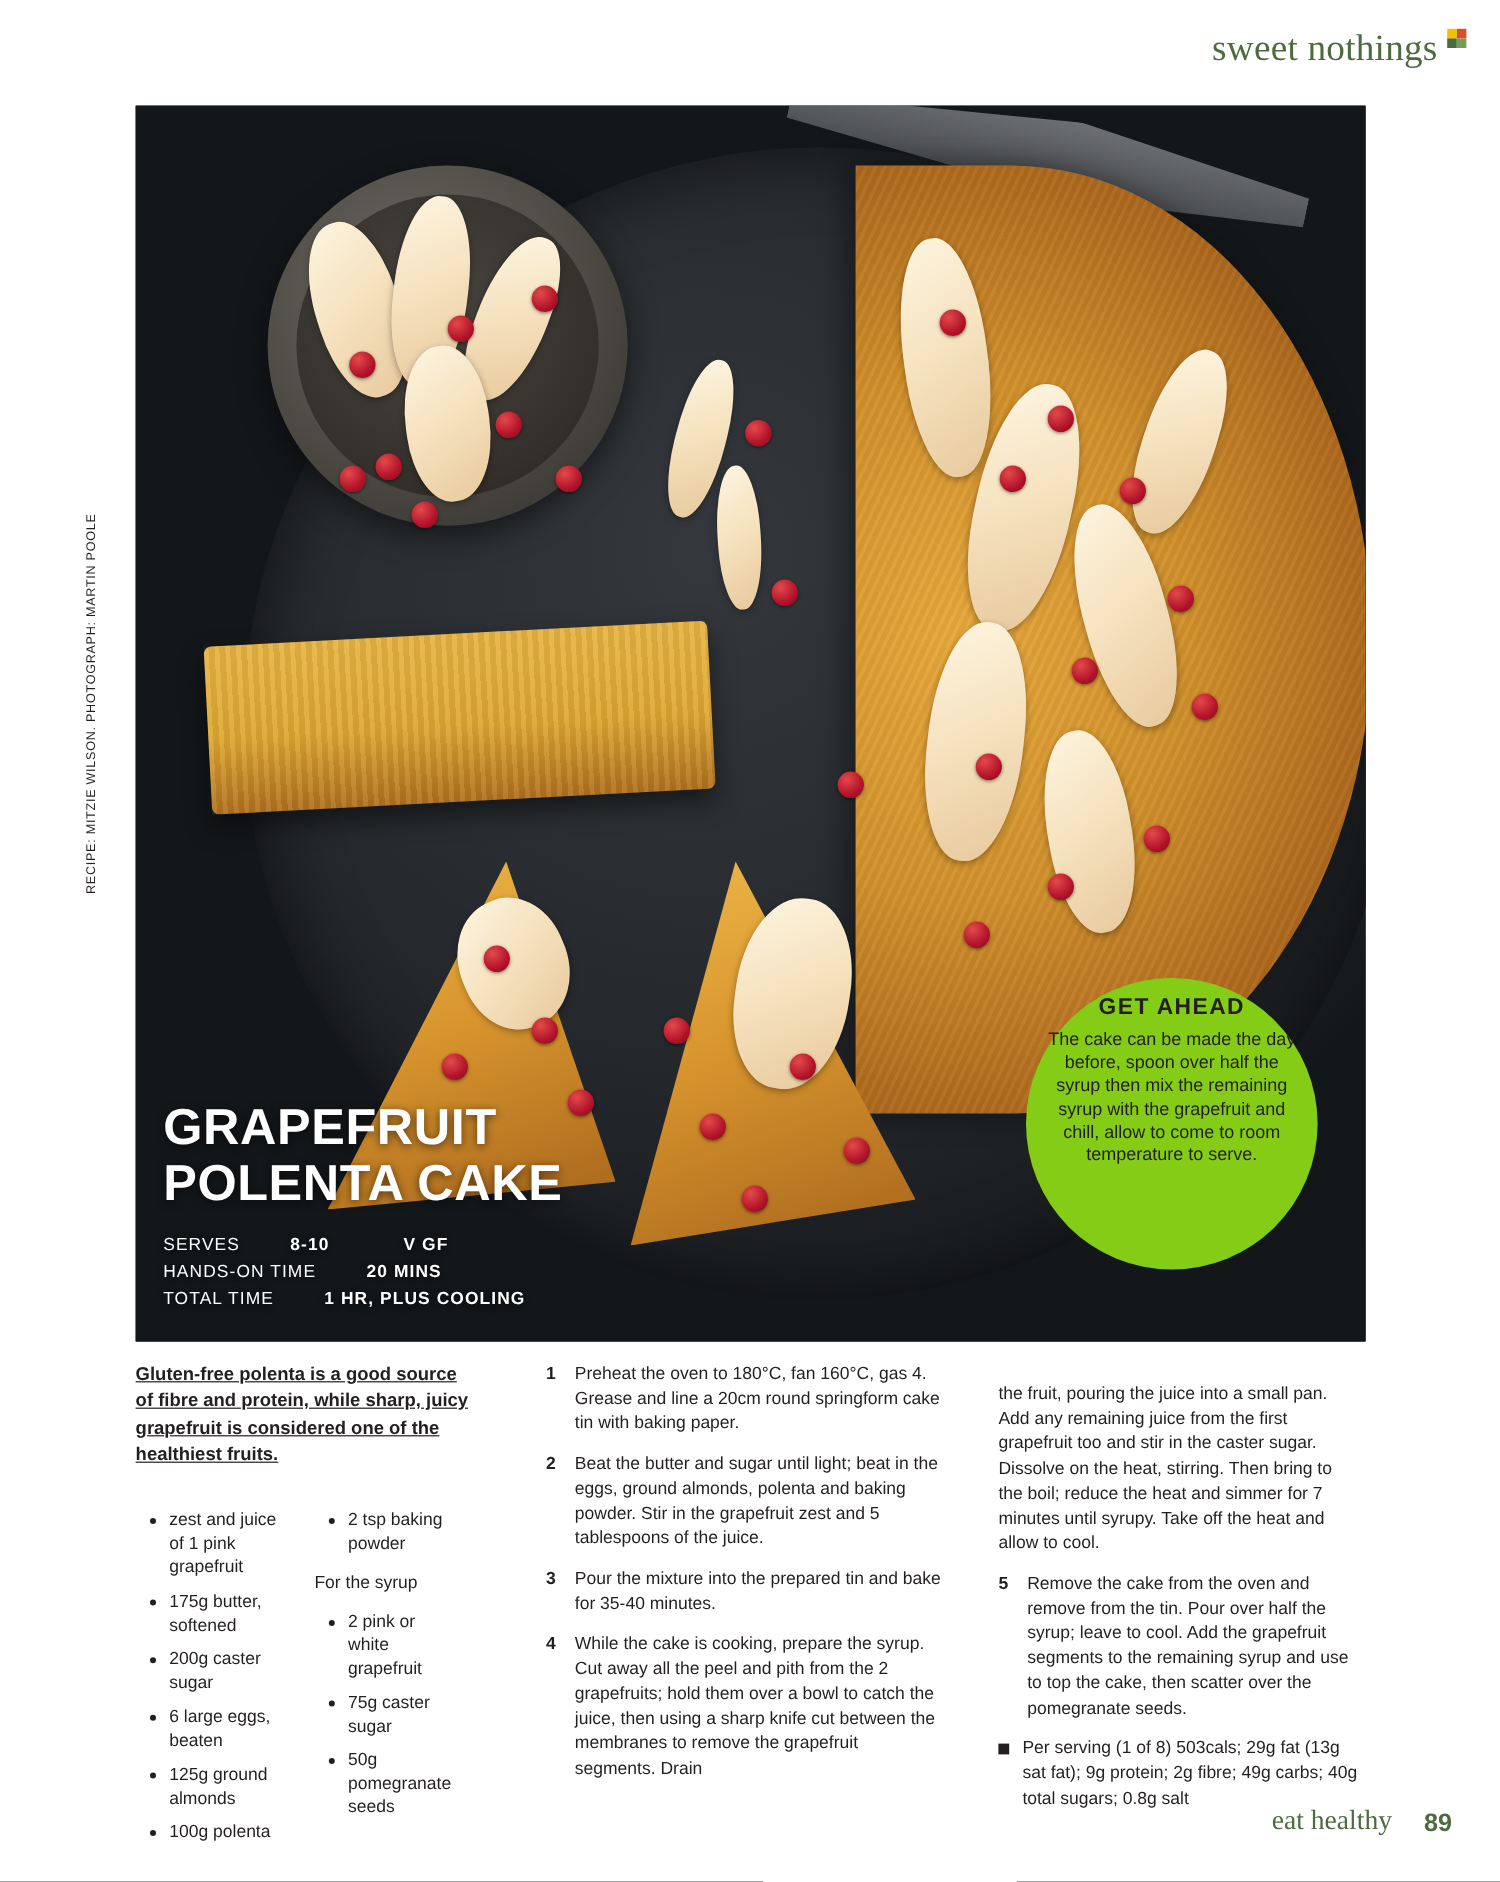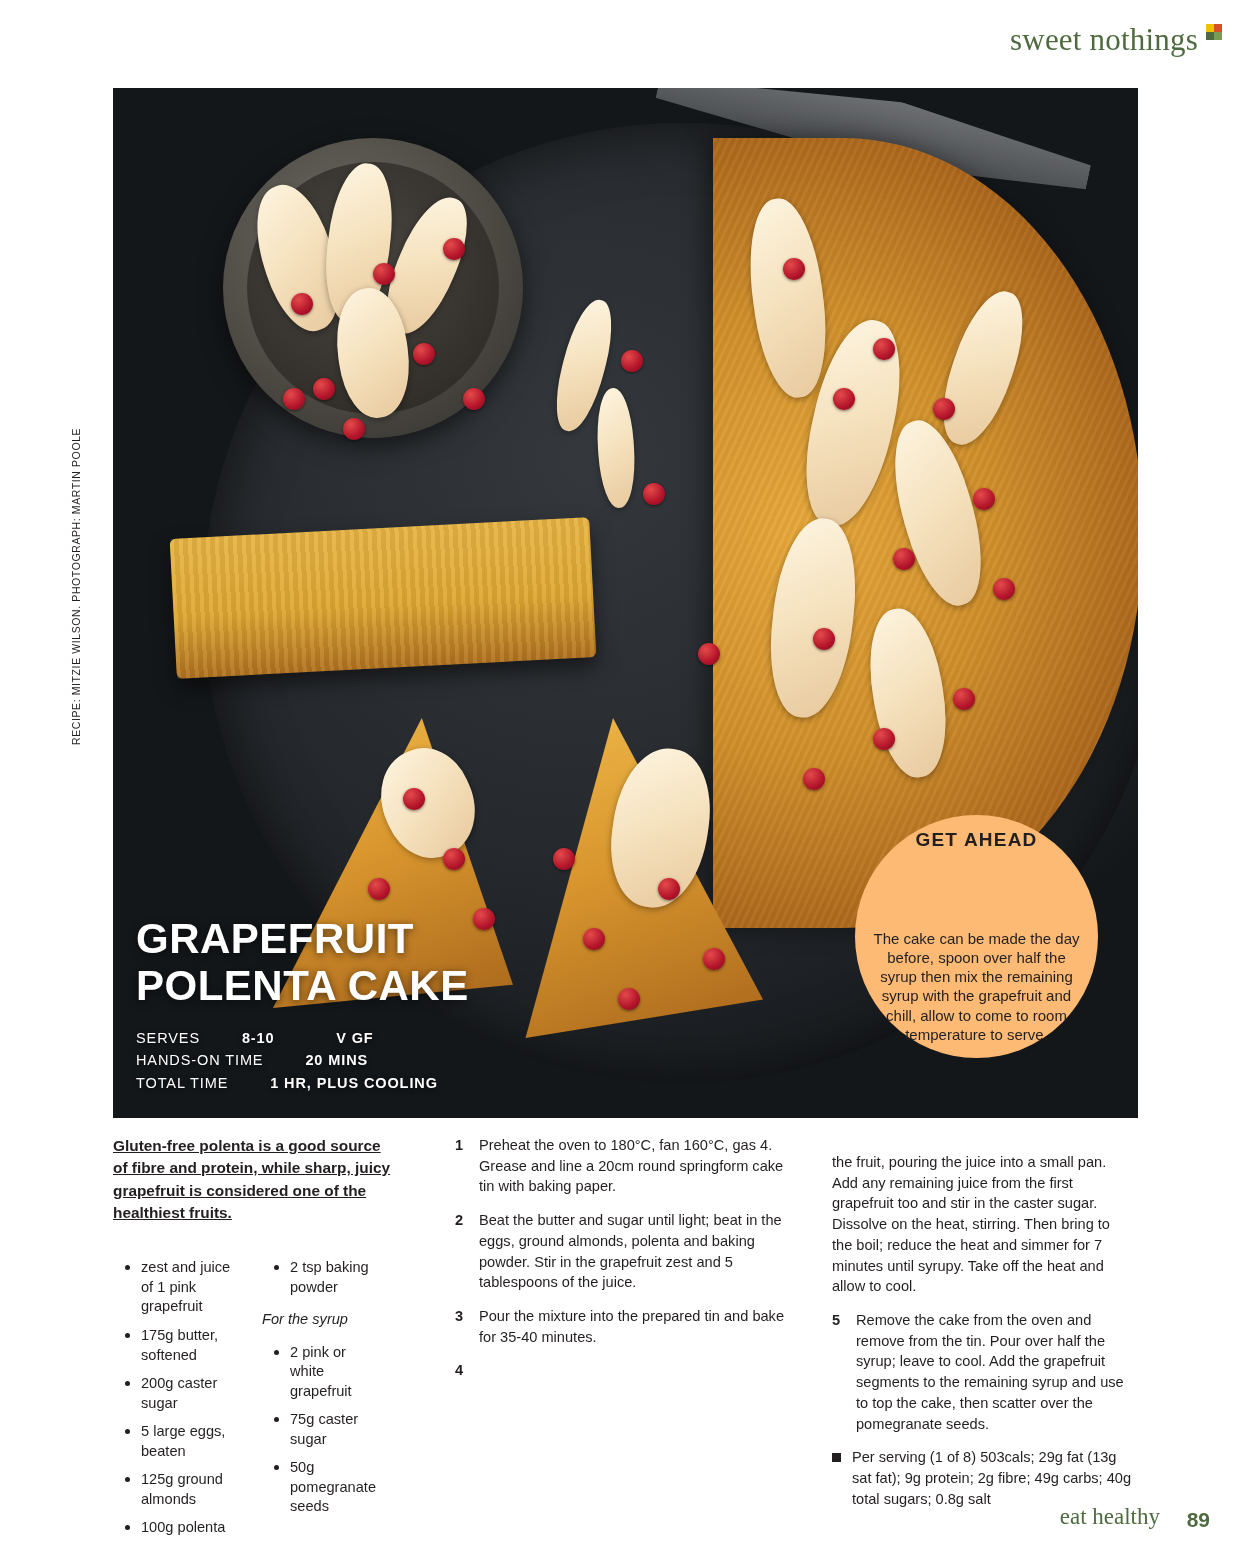--- a/index.html
+++ b/index.html
@@ -167,25 +167,25 @@
   }
 
   
   .get-ahead {
     position: absolute;
     left: 855px;
     top: 815px;
     width: 243px;
     height: 243px;
     border-radius: 50%;
-    background: #fdba74;
+    background: #84cc16;
     display: flex;
     flex-direction: column;
     align-items: center;
-    justify-content: space-between;
+    justify-content: flex-start;
     padding: 14px;
     box-sizing: border-box;
     text-align: center;
     z-index: 5;
   }
   .get-ahead-title {
     font-size: 19px;
     font-weight: bold;
     letter-spacing: 1.2px;
     margin-bottom: 6px;
@@ -274,21 +274,20 @@
   }
   ul.ing li::before {
     content: "";
     position: absolute;
     left: 0; top: 7px;
     width: 5px; height: 5px;
     border-radius: 50%;
     background: #231f20;
   }
   .syrup-head {
-    font-style: italic;
     margin: 12px 0 9px 0;
   }
 
   ol.steps {
     list-style: none;
     margin: 0;
     padding: 0;
   }
   ol.steps li {
     position: relative;
@@ -441,21 +440,21 @@
 </div>
 
 <div class="col col-1">
   <div class="intro">Gluten-free polenta is a good source of fibre and protein, while sharp, juicy grapefruit is considered one of the healthiest fruits.</div>
   <div class="ing-cols">
     <div class="ing-col">
       <ul class="ing">
         <li>zest and juice of 1 pink grapefruit</li>
         <li>175g butter, softened</li>
         <li>200g caster sugar</li>
-        <li>5 large eggs, beaten</li>
+        <li>6 large eggs, beaten</li>
         <li>125g ground almonds</li>
         <li>100g polenta</li>
       </ul>
     </div>
     <div class="ing-col">
       <ul class="ing">
         <li>2 tsp baking powder</li>
       </ul>
       <div class="syrup-head">For the syrup</div>
       <ul class="ing">
@@ -476,20 +475,21 @@
     <li>
       <span class="step-num">2</span>
       <span>Beat the butter and sugar until light; beat in the eggs, ground almonds, polenta and baking powder. Stir in the grapefruit zest and 5 tablespoons of the juice.</span>
     </li>
     <li>
       <span class="step-num">3</span>
       <span>Pour the mixture into the prepared tin and bake for 35-40 minutes.</span>
     </li>
     <li>
       <span class="step-num">4</span>
+      <span>While the cake is cooking, prepare the syrup. Cut away all the peel and pith from the 2 grapefruits; hold them over a bowl to catch the juice, then using a sharp knife cut between the membranes to remove the grapefruit segments. Drain</span>
     </li>
   </ol>
 </div>
 
 <div class="col col-3">
   <p class="cont-para">the fruit, pouring the juice into a small pan. Add any remaining juice from the first grapefruit too and stir in the caster sugar. Dissolve on the heat, stirring. Then bring to the boil; reduce the heat and simmer for 7 minutes until syrupy. Take off the heat and allow to cool.</p>
   <ol class="steps">
     <li>
       <span class="step-num">5</span>
       <span>Remove the cake from the oven and remove from the tin. Pour over half the syrup; leave to cool. Add the grapefruit segments to the remaining syrup and use to top the cake, then scatter over the pomegranate seeds.</span>

